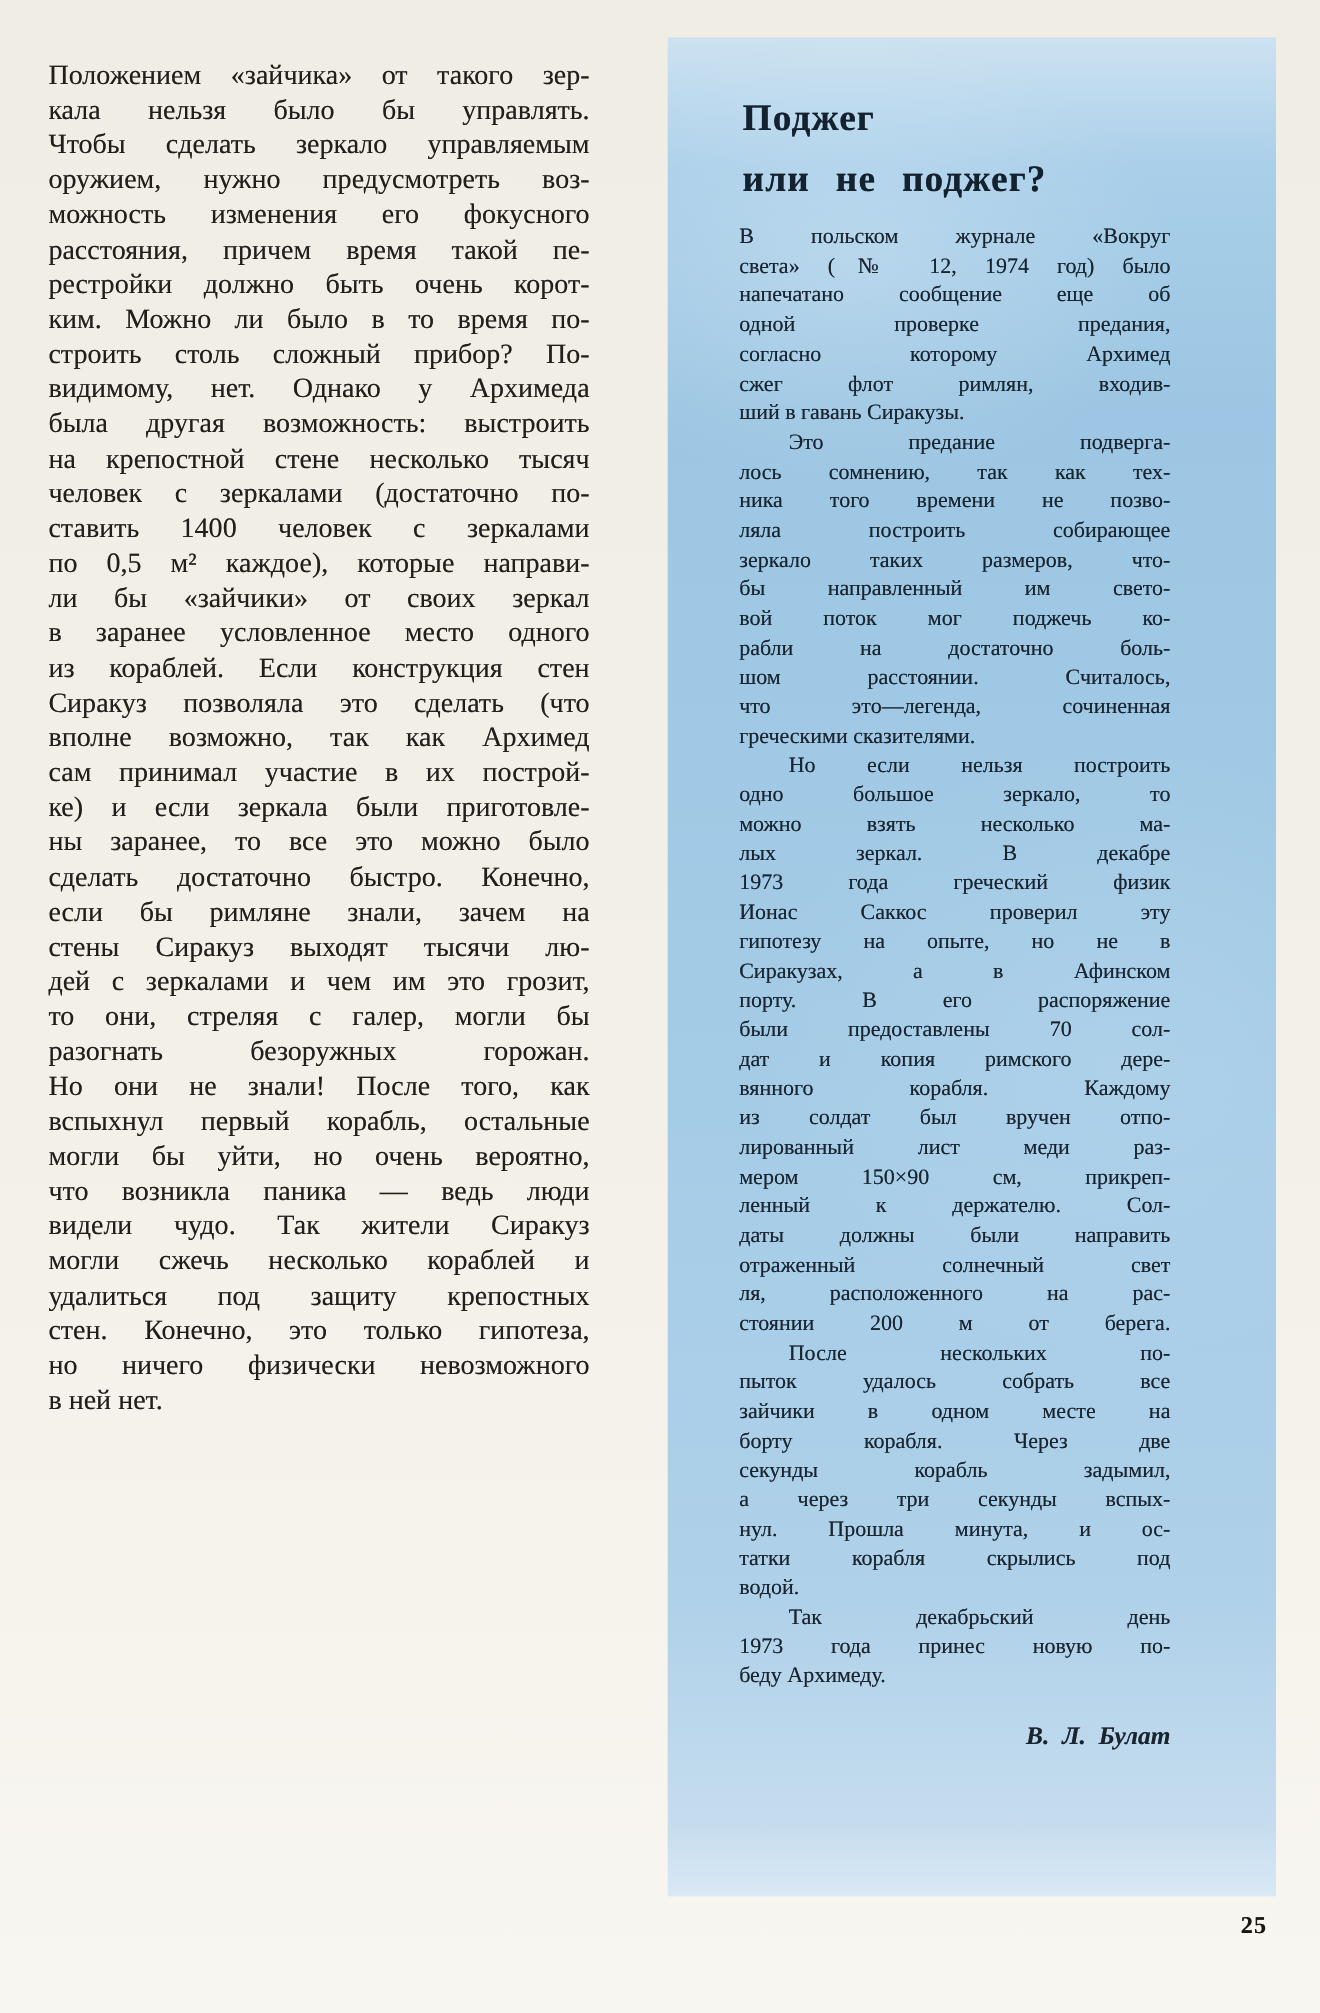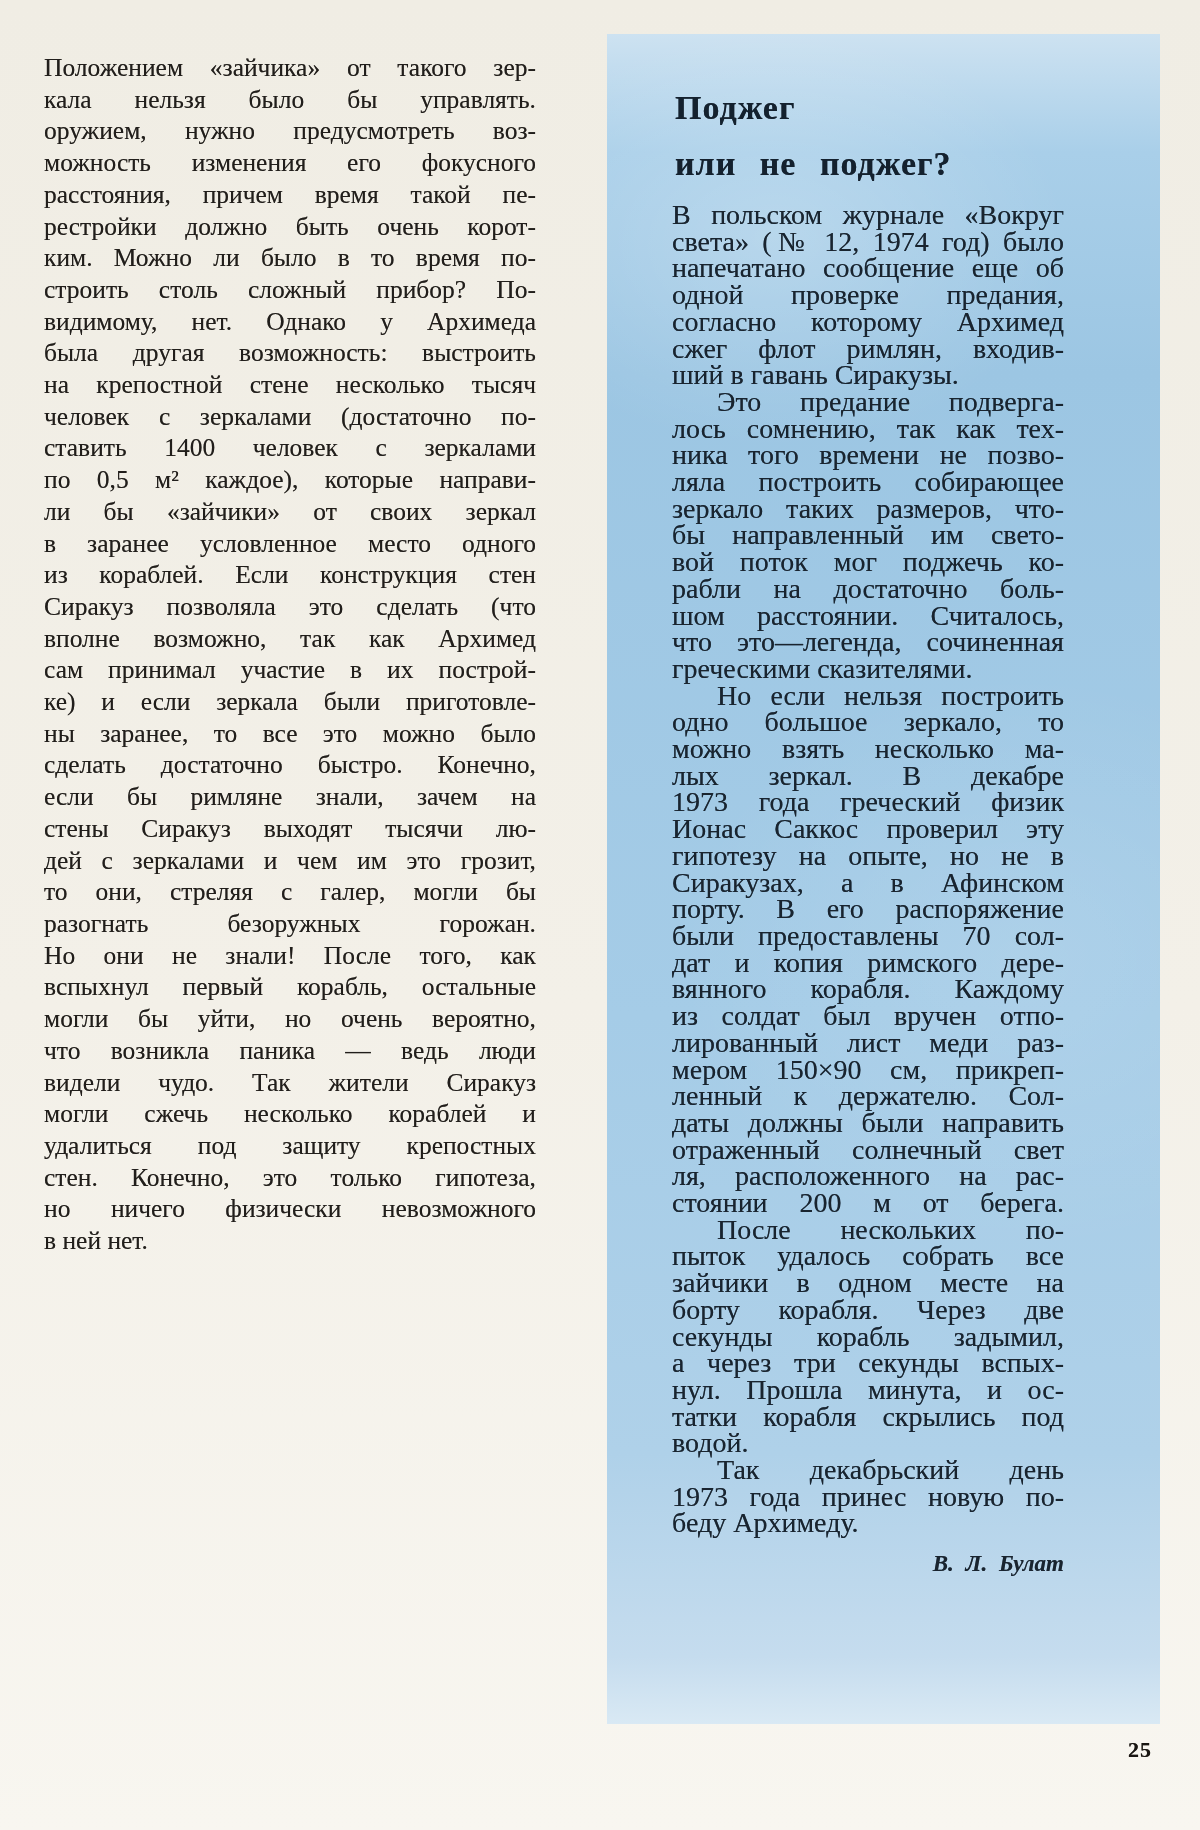--- a/index.html
+++ b/index.html
@@ -26,43 +26,44 @@
       linear-gradient(180deg,#cde2f1 0%,#a9cfe9 7%,#9cc6e3 20%,#a5cce7 58%,#afd1e9 84%,#c5dcee 96%,#d9e9f4 100%);
   }
   .panel-title{
     margin:46px 0 10px 68px;
     font-weight:bold;font-size:34px;line-height:56px;color:#14212e;
     word-spacing:14px;letter-spacing:1px;
     text-shadow:0 0 .5px rgba(10,25,40,.7);
   }
   .panel-body{
     margin-left:65px;width:392px;
-    font-size:28px;line-height:26.7px;color:#19242f;
+    font-size:20px;line-height:26.7px;color:#19242f;
     text-shadow:0 0 .5px rgba(15,30,45,.65);
   }
   .byline{
-    margin:14px 0 0 65px;width:392px;text-align:right;
+    margin:28px 0 0 65px;width:392px;text-align:right;
     font-style:italic;font-weight:bold;font-size:23px;color:#19242f;
     padding-right:6px;word-spacing:6px;
     text-shadow:0 0 .4px rgba(15,30,45,.6);
   }
   .page-number{
     position:absolute;left:1128px;top:1737px;
     font-size:22px;font-weight:bold;color:#191612;letter-spacing:1px;
     text-shadow:0 0 .5px rgba(20,15,10,.7);
   }
 </style>
 </head>
 <body>
 
 <div class="page">
 
   <div class="left-col" id="left-col">
       <div class="line">Положением «зайчика» от такого зер-</div>
       <div class="line">кала нельзя было бы управлять.</div>
+      <div class="line">Чтобы сделать зеркало управляемым</div>
       <div class="line">оружием, нужно предусмотреть воз-</div>
       <div class="line">можность изменения его фокусного</div>
       <div class="line">расстояния, причем время такой пе-</div>
       <div class="line">рестройки должно быть очень корот-</div>
       <div class="line">ким. Можно ли было в то время по-</div>
       <div class="line">строить столь сложный прибор? По-</div>
       <div class="line">видимому, нет. Однако у Архимеда</div>
       <div class="line">была другая возможность: выстроить</div>
       <div class="line">на крепостной стене несколько тысяч</div>
       <div class="line">человек с зеркалами (достаточно по-</div>

